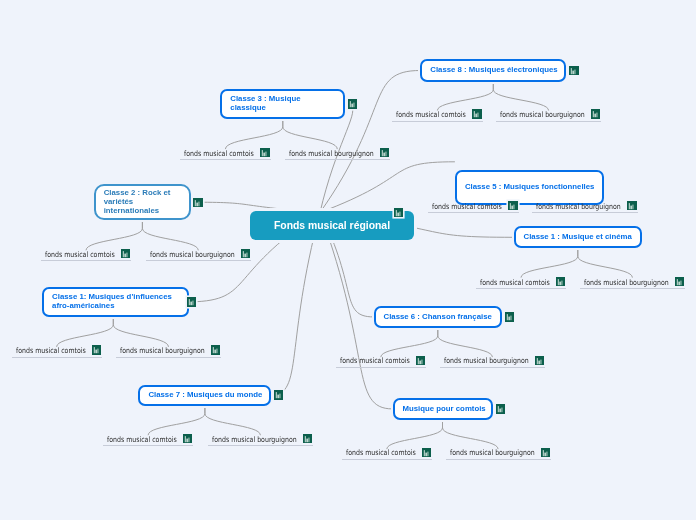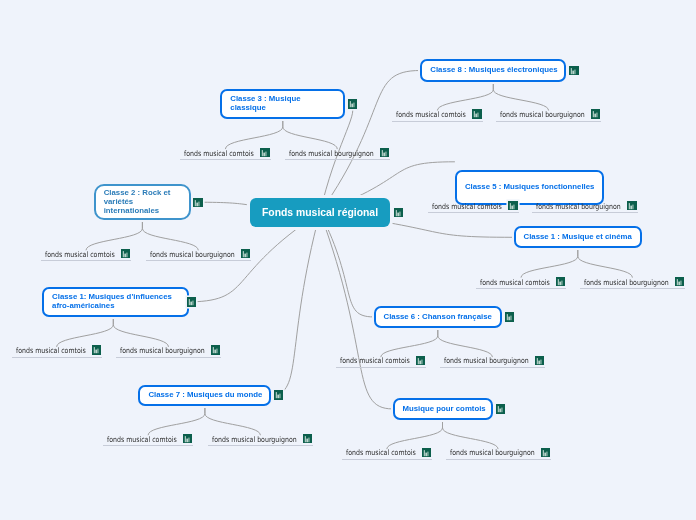--- a/index.html
+++ b/index.html
@@ -49,21 +49,21 @@
     <path d="M437.8,327.8 L437.8,335.8 C437.8,346.5 380.8,346.5 380.8,357.1" fill="none" stroke="#a0a0a0" stroke-width="1"></path>
     <path d="M437.8,327.8 L437.8,335.8 C437.8,346.5 492.4,346.5 492.4,357.1" fill="none" stroke="#a0a0a0" stroke-width="1"></path>
     <path d="M320,212.5 C285.0,344.0 303.3,395.1 271.4,395.1" fill="none" stroke="#a0a0a0" stroke-width="1"></path>
     <path d="M204.9,405.6 L204.9,413.6 C204.9,424.4 148.1,424.4 148.1,435.2" fill="none" stroke="#a0a0a0" stroke-width="1"></path>
     <path d="M204.9,405.6 L204.9,413.6 C204.9,424.4 260.4,424.4 260.4,435.2" fill="none" stroke="#a0a0a0" stroke-width="1"></path>
     <path d="M320,212.5 C372.2,353.9 349.9,408.9 392.5,408.9" fill="none" stroke="#a0a0a0" stroke-width="1"></path>
     <path d="M442.5,419.8 L442.5,427.8 C442.5,438.5 386.8,438.5 386.8,449.1" fill="none" stroke="#a0a0a0" stroke-width="1"></path>
     <path d="M442.5,419.8 L442.5,427.8 C442.5,438.5 498.1,438.5 498.1,449.1" fill="none" stroke="#a0a0a0" stroke-width="1"></path>
   </svg>
 <div id="layer">
-    <div class="root-node" style="left: 250px; top: 198px; width: 140px; height: 29px; text-align: right;">
+    <div class="root-node" style="left: 250px; top: 211px; width: 164px; height: 29px; text-align: right;">
       <span>Fonds musical régional</span>
     </div>
     <div class="xicon" style="left: 394px; top: 207.8px;">
       <svg width="9.4" height="9.4" viewBox="0 0 9.4 9.4">
         <g fill="#cfe3db">
           <rect x="1.8" y="2.1" width="1.0" height="6.1"></rect>
           <rect x="3.4" y="4.6" width="1.5" height="3.6"></rect>
           <rect x="5.5" y="3.6" width="0.9" height="4.6"></rect>
         </g>
       </svg>

